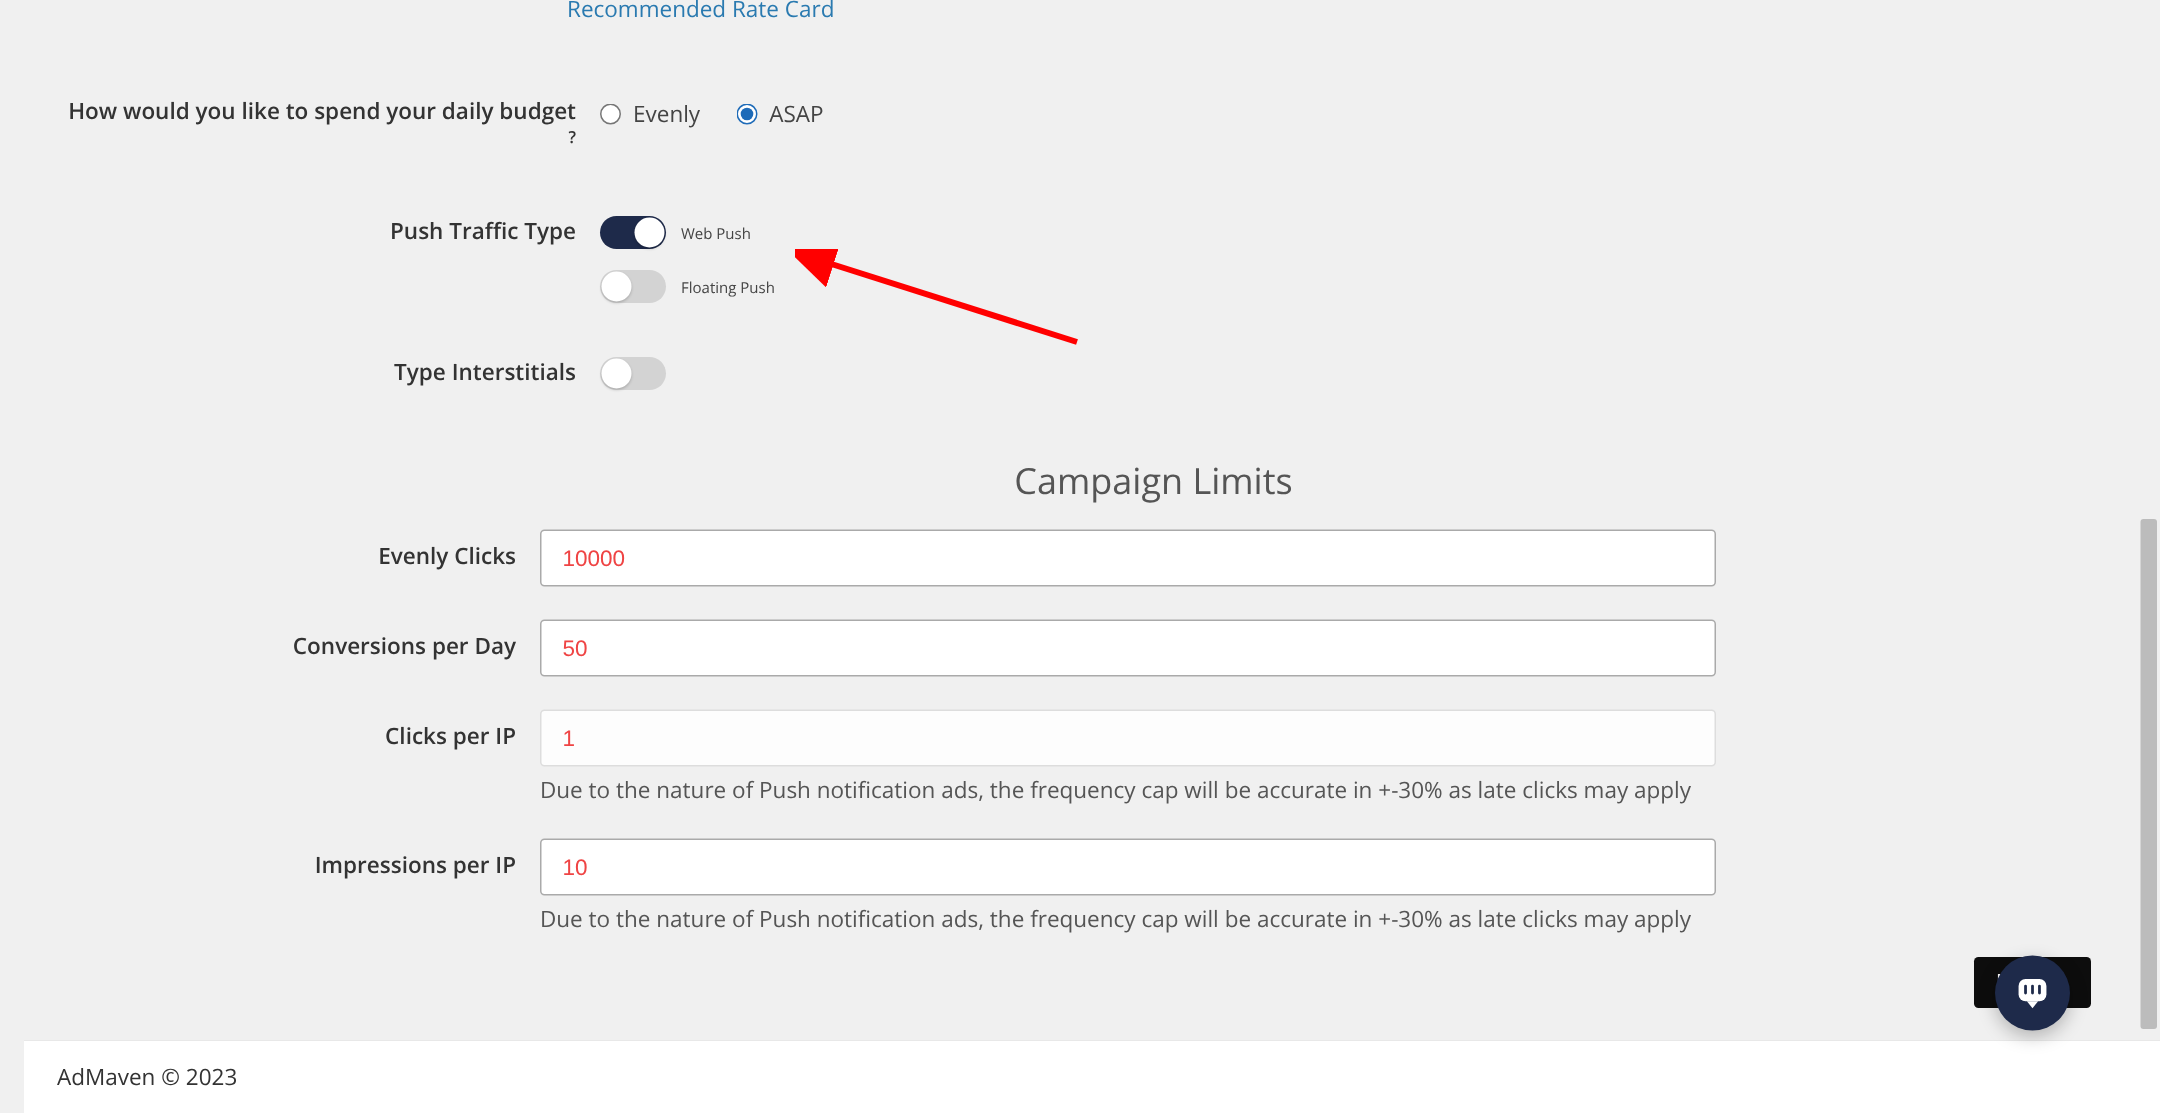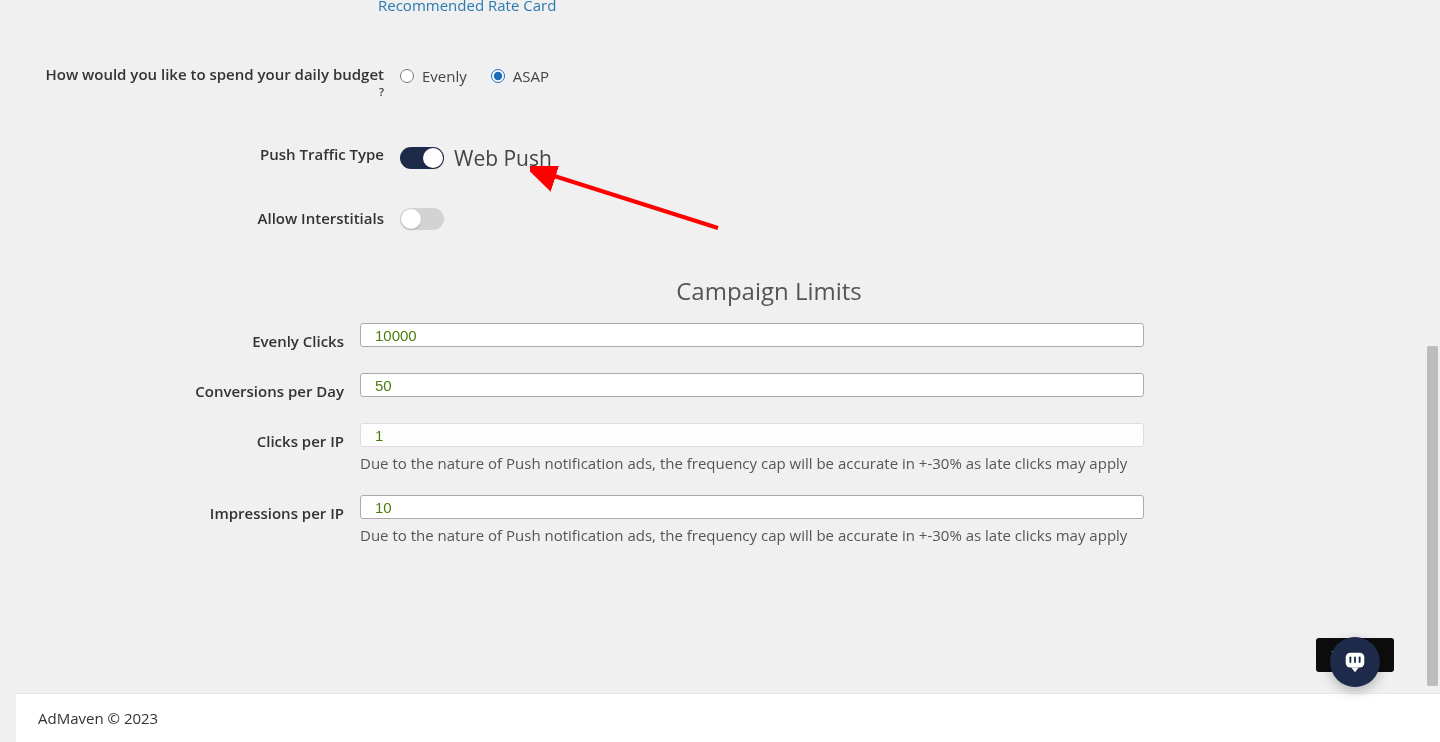--- a/index.html
+++ b/index.html
@@ -100,43 +100,43 @@
       top: 1px;
       box-shadow: 0 1px 2px rgba(0,0,0,0.2);
     }
     .toggle.off .toggle-knob {
       left: 1px;
     }
     .toggle.on .toggle-knob {
       left: 23px;
     }
     .toggle-label {
-      font-size: 21px;
+      font-size: 10px;
       color: #444;
     }
     .section-title {
       text-align: center;
       font-size: 24px;
       font-weight: 400;
       color: #555;
       margin: 24px 0 16px 0;
       width: 100%;
     }
     .section-wrap {
       margin-left: 377px;
       width: 784px;
     }
     .input-text {
       width: 784px;
-      height: 24px;
+      height: 38px;
       border: 1px solid #aaa;
       border-radius: 3px;
       padding: 0 14px;
       font-size: 15px;
-      color: #4d7c0f;
+      color: #ef4444;
       background: #fff;
     }
     .input-text.soft {
       border: 1px solid #ddd;
       background: #fdfdfd;
     }
     .helper-text {
       font-size: 15px;
       color: #555;
       margin-top: 6px;
@@ -253,25 +253,31 @@
 
   <div class="form-row row-gap-md">
     <div class="label-col top-align">Push Traffic Type</div>
     <div class="control-col">
       <div class="toggle-row">
         <div class="toggle on">
             <div class="toggle-knob"></div>
           </div>
         <span class="toggle-label">Web Push</span>
       </div>
+      <div class="toggle-row">
+        <div class="toggle off">
+            <div class="toggle-knob"></div>
+          </div>
+        <span class="toggle-label">Floating Push</span>
+      </div>
     </div>
   </div>
 
   <div class="form-row row-gap-lg">
-    <div class="label-col top-align">Allow Interstitials</div>
+    <div class="label-col top-align">Type Interstitials</div>
     <div class="control-col">
       <div class="toggle-row">
         <div class="toggle off">
             <div class="toggle-knob"></div>
           </div>
       </div>
     </div>
   </div>
 
 

